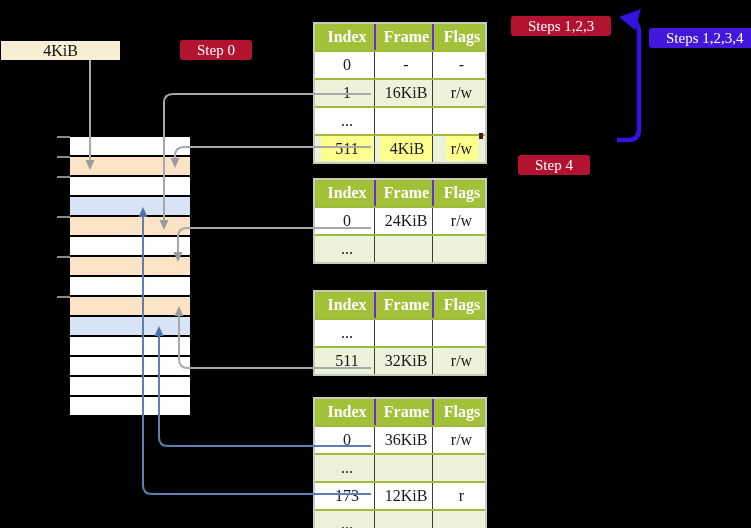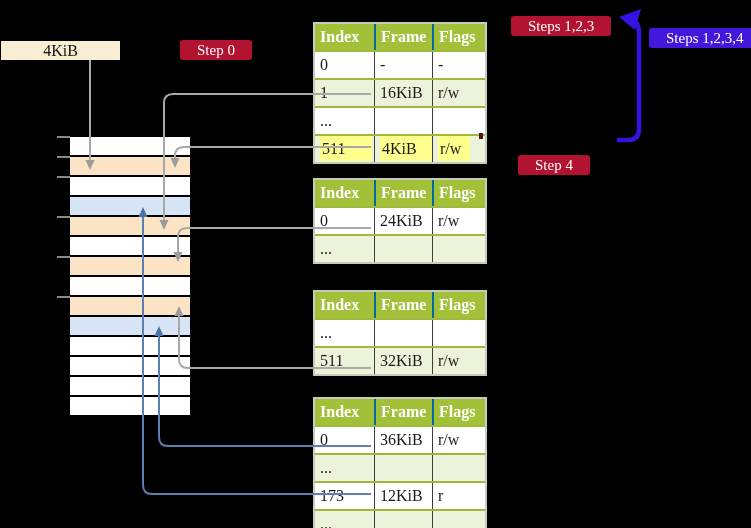--- a/index.html
+++ b/index.html
@@ -31,26 +31,26 @@
   .mrow { height:18px; margin-bottom:2px; background:#fff; }
   .mrow.peach { background:#fbe3c6; }
   .mrow.blue  { background:#d7e4f6; }
   .tick { position:absolute; width:13px; height:2px; background:#8a8a8a; left:57px; }
 
   
   .ptable {
     position:absolute; left:313px; width:170px;
     border:2px solid #c6ccba; background:#fff; font-size:16px; color:#1a1a1a;
   }
-  .trow { display:grid; grid-template-columns:59px 58px 53px; height:26px; }
+  .trow { display:grid; grid-template-columns:59px 58px 53px; height:26px;text-align:center; }
   .cell { line-height:25px; padding-left:5px; overflow:hidden; white-space:nowrap; }
   .trow.head .cell {
     background:#a2c139; color:#fff; font-weight:bold;
   }
-  .trow.head .cell + .cell { border-left:2px solid #0369a1; }
+  .trow.head .cell + .cell { border-left:2px solid #6d28d9; }
   .trow.body .cell + .cell { border-left:1px solid #3c3c3c; }
   .trow.body { border-top:2px solid #9fb93a; }
   .trow.body.alt { background:#edf2da; }
   .hl { background:#feff8d; display:inline-block; padding:0 2px; }
   .hl.w-index { min-width:48px; }
   .hl.w-frame { min-width:50px; }
   .hl.w-flags { min-width:28px; }
 
   
   #connectors { position:absolute; left:0; top:0; z-index:5; pointer-events:none; }

